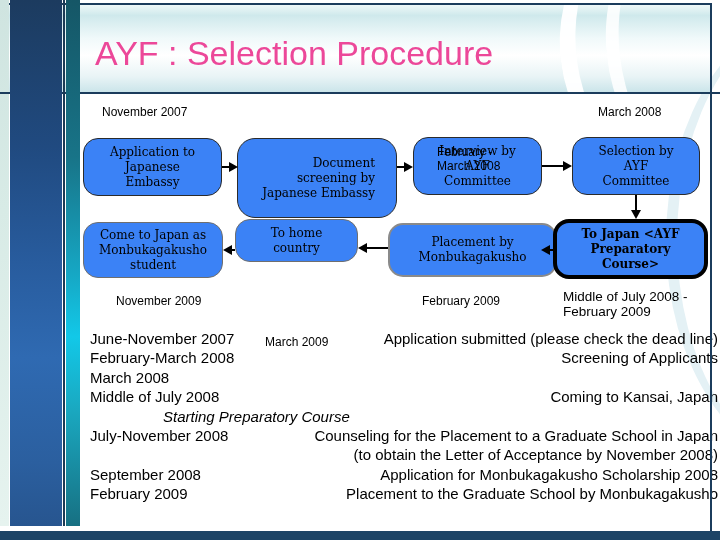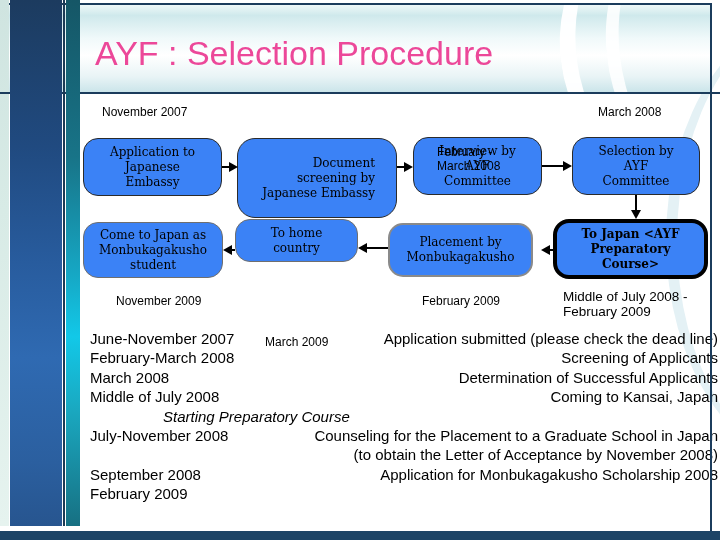--- a/index.html
+++ b/index.html
@@ -33,21 +33,21 @@
   .fbox { position:absolute; background:#3b82f6; border:1px solid #2b2b2b; border-radius:15px;
     display:flex; align-items:center; justify-content:center; text-align:center;
     font-family:"DejaVu Serif", serif; font-size:12px; line-height:1.25; color:#000;
     padding:2px 21px; box-sizing:border-box; white-space:pre-line; z-index:2; }
   .b1 { left:83px;  top:138px; width:139px; height:58px; }
   .b2 { left:237px; top:138px; width:160px; height:80px; border-radius:18px;text-align:right; }
   .b3 { left:413px; top:137px; width:129px; height:58px; }
   .b4 { left:572px; top:137px; width:128px; height:58px; }
   .b5 { left:83px;  top:222px; width:140px; height:56px; border-color:#6f6f6f; }
   .b6 { left:235px; top:219px; width:123px; height:43px; border-color:#6f6f6f; }
-  .b7 { left:388px; top:223px; width:145px; height:54px; border:2px solid #8a8a8a; }
+  .b7 { left:388px; top:223px; width:169px; height:54px; border:2px solid #8a8a8a; }
   .b8 { left:553px; top:219px; width:155px; height:60px; border:4px solid #000; border-radius:16px; font-weight:bold; }
   .dlabel { position:absolute; font-size:12px; line-height:1.15; color:#000; white-space:pre-line; z-index:2; }
   .dl1 { left:102px; top:106px; }
   .dl2 { left:437px; top:98px;margin-top:48px; }
   .dl3 { left:598px; top:106px; }
   .dl4 { left:116px; top:295px; }
   .dl5 { left:265px; top:295px;margin-top:41px; }
   .dl6 { left:422px; top:295px; }
   .dl7 { left:563px; top:290px; font-size:13.5px; line-height:1.1; }
   
@@ -132,21 +132,20 @@
   <div class="srow">
     <span class="sdate">June-November 2007</span>
     <span class="sdesc">Application submitted (please check the dead line)</span>
   </div>
   <div class="srow">
     <span class="sdate">February-March 2008</span>
     <span class="sdesc">Screening of Applicants</span>
   </div>
   <div class="srow">
     <span class="sdate">March 2008</span>
-    <span class="sdesc">Determination of Successful Applicants</span>
   </div>
   <div class="srow">
     <span class="sdate">Middle of July 2008</span>
     <span class="sdesc">Coming to Kansai, Japan</span>
   </div>
   <div class="srow note">
     <span>Starting Preparatory Course</span>
   </div>
   <div class="srow">
     <span class="sdate">July-November 2008</span>
@@ -155,14 +154,15 @@
   <div class="srow">
     <span class="sdate"></span>
     <span class="sdesc">(to obtain the Letter of Acceptance by November 2008)</span>
   </div>
   <div class="srow">
     <span class="sdate">September 2008</span>
     <span class="sdesc">Application for Monbukagakusho Scholarship 2008</span>
   </div>
   <div class="srow">
     <span class="sdate">February 2009</span>
+    <span class="sdesc">Placement to the Graduate School by Monbukagakusho</span>
   </div>
 </div>
 
 </body></html>

